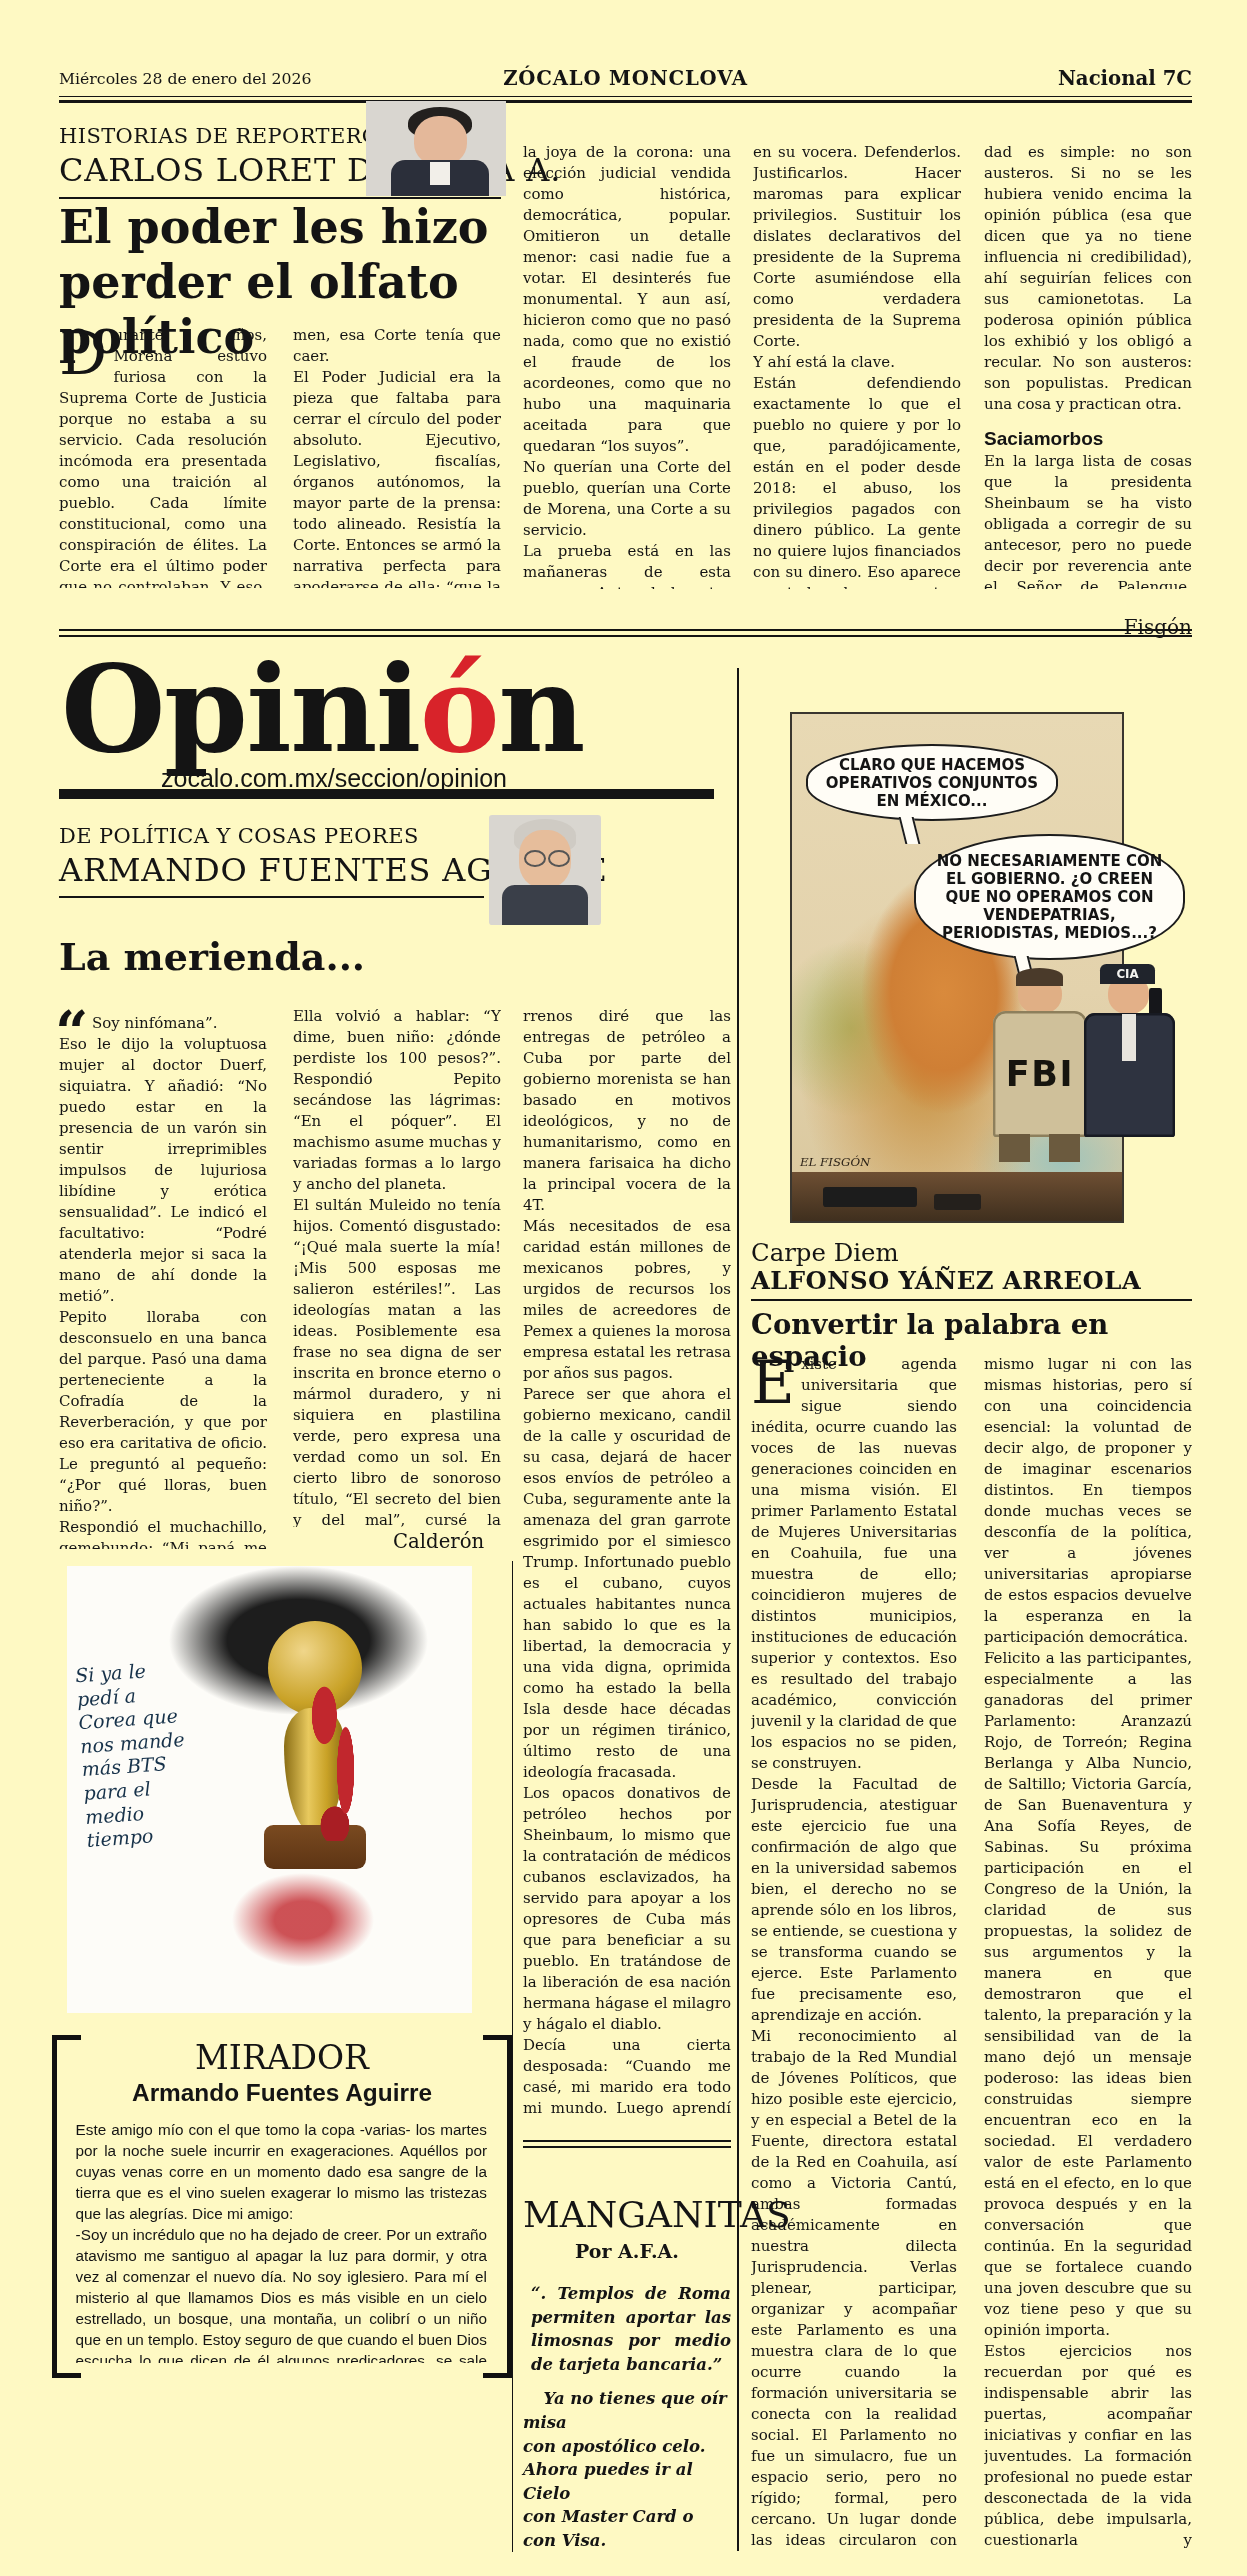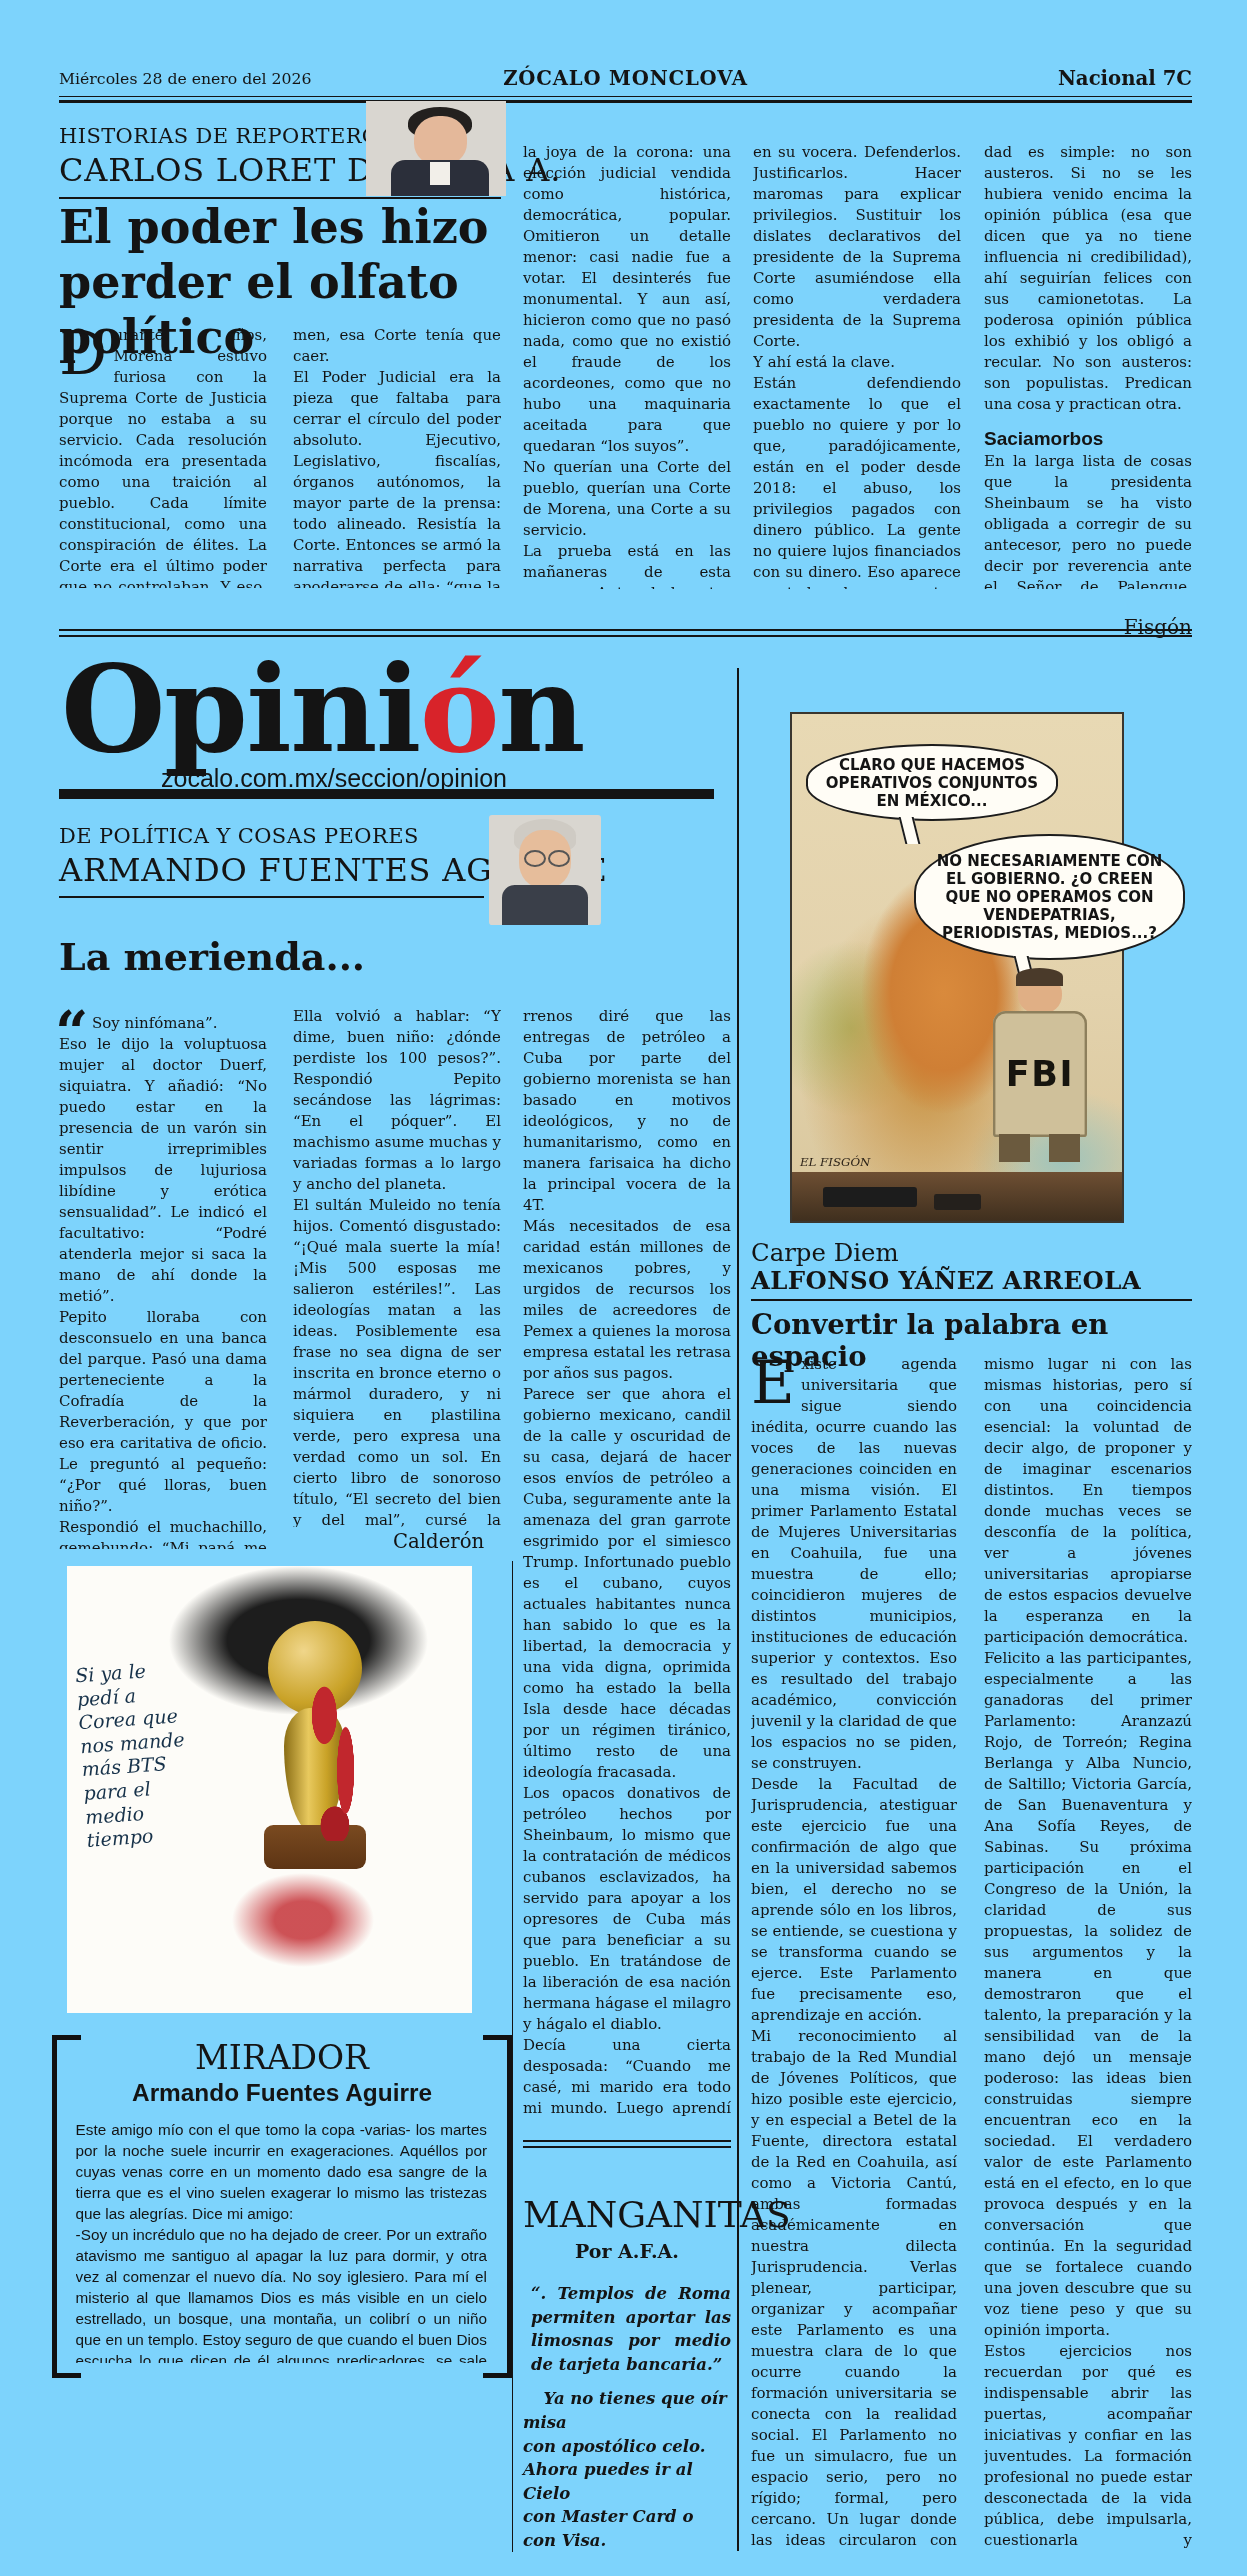--- a/index.html
+++ b/index.html
@@ -1,16 +1,16 @@
 <!DOCTYPE html>
 <html style="font-size:12.6px"><head>
 <meta charset="utf-8">
 <style>
   html,body{margin:0;padding:0;background:#e8e6e2;}
-  .page{position:relative;width:1248px;height:2576px;background:#7dd3fc;color:#141414;
+  .page{position:relative;width:1248px;height:2576px;background:#fef9c3;color:#141414;
         font-family:"DejaVu Serif","Liberation Serif",serif;overflow:hidden;}
   .abs{position:absolute;}
   .rule{background:#141414;}
   .coltext{font-size:15px;line-height:21px;text-align:justify;white-space:pre-line;overflow:hidden;}
   .drop::first-letter{float:left;font-size:60px;line-height:46px;padding:4.7px 6.3px 0 0;}
   .kicker{font-size:21px;letter-spacing:0.4px;}
   .byline-big{font-size:32px;letter-spacing:0.8px;}
   .headline{font-weight:bold;}
   .sans{font-family:"Liberation Sans","DejaVu Sans",sans-serif;}
   .mono-center{text-align:center;}
@@ -90,20 +90,29 @@
     <div class="abs" style="left:193px;top:259px;width:110px;height:189px;">
       <div style="position:absolute;left:33px;top:0;width:44px;height:41px;background:#e0af85;border-radius:50% 50% 45% 45%;"></div>
       <div style="position:absolute;left:31px;top:-4.7px;width:47px;height:17.3px;background:#4a3a2a;border-radius:50% 50% 0 0;"></div>
       <div style="position:absolute;left:7.9px;top:38px;width:94px;height:126px;background:#cfc09a;border-radius:12.6px 12.6px 3.1px 3.1px;box-shadow:inset 0 0 0 2.4px #8d7f5c;display:flex;align-items:center;justify-content:center;">
         <span style="font-family:'DejaVu Sans',sans-serif;font-weight:bold;font-size:35px;color:#17150f;letter-spacing:1.6px;">FBI</span>
       </div>
       <div style="position:absolute;left:14px;top:161px;width:31px;height:27.5px;background:#6b5a3e;"></div>
       <div style="position:absolute;left:64px;top:161px;width:31px;height:27.5px;background:#6b5a3e;"></div>
     </div>
 
+    <div class="abs" style="left:289px;top:250px;width:102px;height:197px;">
+      <div style="position:absolute;left:27px;top:11px;width:41px;height:39px;background:#e3b088;border-radius:46%;"></div>
+      <div style="position:absolute;left:19px;top:0;width:55px;height:20.4px;background:#20242c;border-radius:6.3px 6.3px 0 0;display:flex;align-items:center;justify-content:center;">
+        <span style="font-family:'DejaVu Sans',sans-serif;font-weight:bold;font-size:11.8px;color:#f3f3f0;">CIA</span>
+      </div>
+      <div style="position:absolute;left:68px;top:23.6px;width:12.6px;height:27px;background:#15161a;border-radius:2.4px;"></div>
+      <div style="position:absolute;left:3.1px;top:49px;width:91px;height:124px;background:#2e3340;border-radius:11px 11px 3.1px 3.1px;box-shadow:inset 0 0 0 2.4px #171a22;"></div>
+      <div style="position:absolute;left:41px;top:50px;width:14px;height:47px;background:#e8e5de;"></div>
+    </div>
 
     <div class="abs" style="left:0;bottom:0;width:100%;height:49px;background:linear-gradient(180deg,#6e4f33,#3f2f1e);"></div>
     <div class="abs" style="left:31px;bottom:14px;width:94px;height:20.4px;background:#1c1c1c;border-radius:3.1px;"></div>
     <div class="abs" style="left:142px;bottom:11px;width:47px;height:15.7px;background:#24201c;border-radius:2.4px;"></div>
     <div class="abs" style="left:7.9px;bottom:52px;font-size:11.8px;font-style:italic;color:#2c2318;">EL FISGÓN</div>
   </div>
 
   <div class="abs kicker" style="left:59px;top:824px;">DE POLÍTICA Y COSAS PEORES</div>
   <div class="abs byline-big" style="left:59px;top:851px;">ARMANDO FUENTES AGUIRRE</div>
   <div class="abs rule" style="left:59px;top:896px;width:425px;height:1.6px;"></div>

